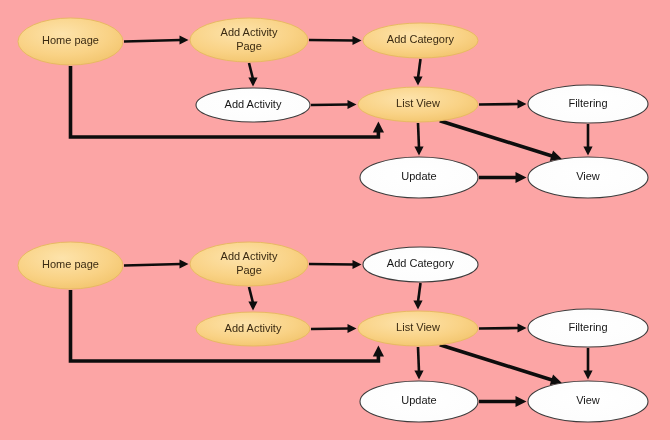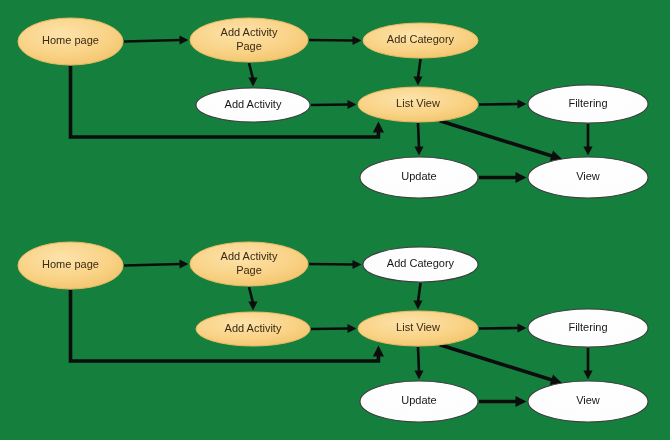--- a/index.html
+++ b/index.html
@@ -11,21 +11,21 @@
   body {
     width: 670px;
     height: 440px;
     overflow: hidden;
     font-family: "Liberation Sans", sans-serif;
   }
   #canvas-root {
     position: relative;
     width: 670px;
     height: 440px;
-    background: #15803d;
+    background: #fca5a5;
   }
   svg.diagram-layer {
     position: absolute;
     top: 0;
     left: 0;
     width: 670px;
     height: 440px;
     display: block;
   }
   .node-ellipse {

